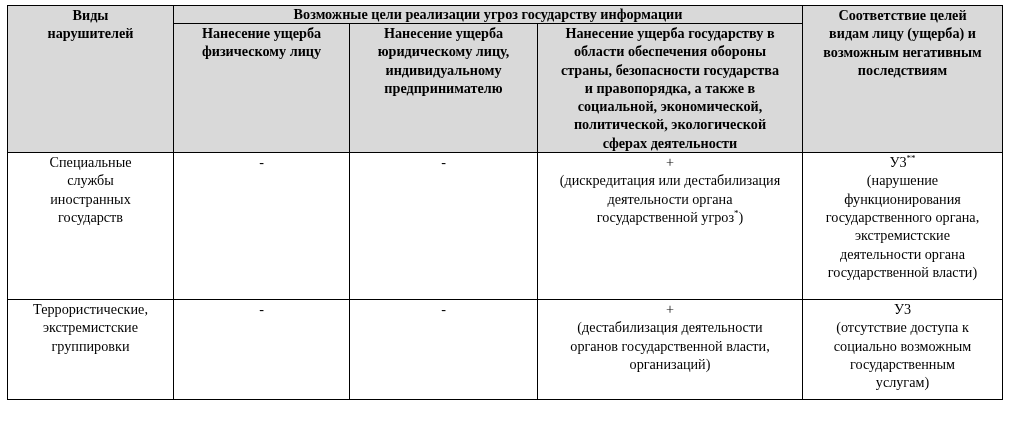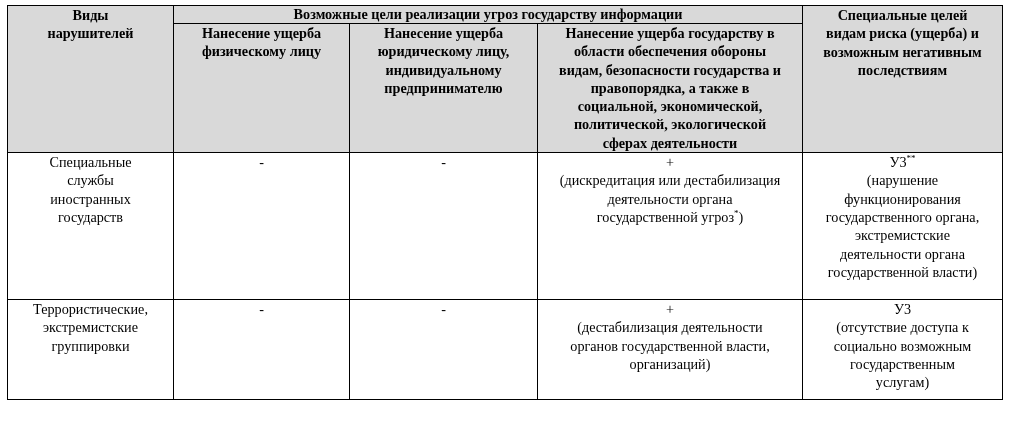--- a/index.html
+++ b/index.html
@@ -63,26 +63,26 @@
     <col style="width:166px">
     <col style="width:176px">
     <col style="width:188px">
     <col style="width:265px">
     <col style="width:200px">
   </colgroup>
   <thead>
     <tr>
       <th rowspan="2">Виды нарушителей</th>
       <th colspan="3" class="group">Возможные цели реализации угроз государству информации</th>
-      <th rowspan="2">Специальные целей видам риска (ущерба) и возможным негативным последствиям</th>
+      <th rowspan="2">Соответствие целей видам лицу (ущерба) и возможным негативным последствиям</th>
     </tr>
     <tr>
       <th class="sub">Нанесение ущерба физическому лицу</th>
       <th class="sub">Нанесение ущерба юридическому лицу, индивидуальному предпринимателю</th>
-      <th class="sub">Нанесение ущерба государству в области обеспечения обороны видам, безопасности государства и правопорядка, а также в социальной, экономической, политической, экологической сферах деятельности</th>
+      <th class="sub">Нанесение ущерба государству в области обеспечения обороны страны, безопасности государства и правопорядка, а также в социальной, экономической, политической, экологической сферах деятельности</th>
     </tr>
   </thead>
   <tbody>
     <tr class="r1">
       <td class="kind">Специальные службы иностранных государств</td>
       <td class="val">-</td>
       <td class="val">-</td>
       <td class="val">
         <span class="mark">+</span>
         <span>(дискредитация или дестабилизация деятельности органа государственной угроз</span><sup>*</sup><span>)</span>

